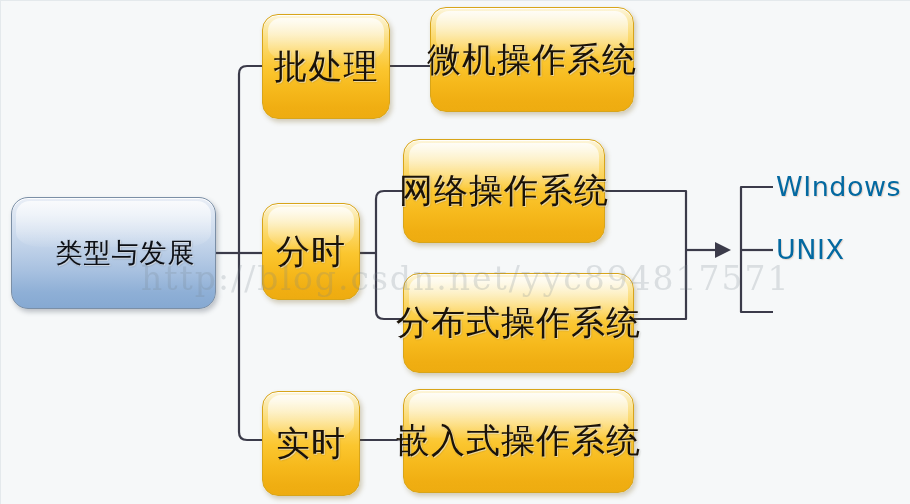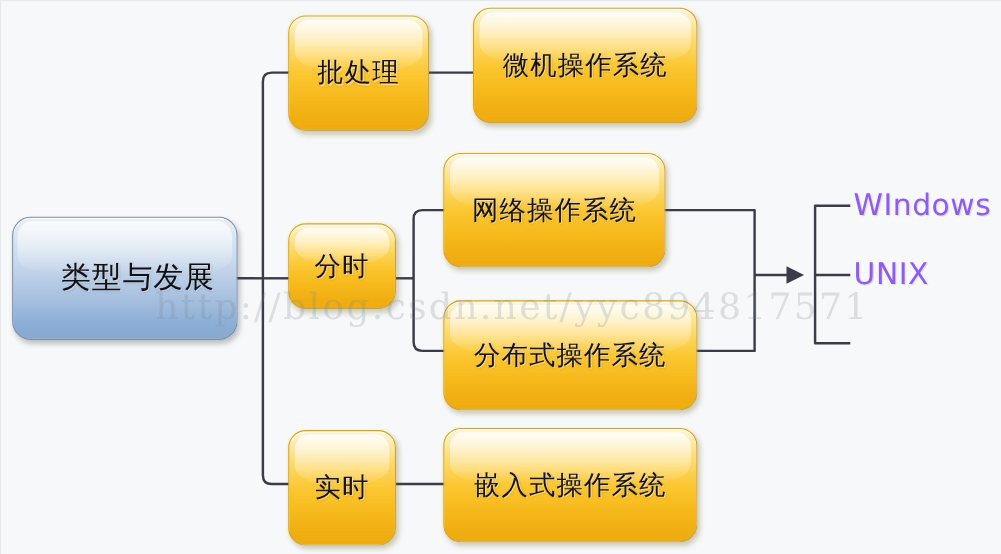--- a/index.html
+++ b/index.html
@@ -118,29 +118,29 @@
        1px 1px 2px rgba(0,0,0,0.22);
   }
   .node-blue .node-label {
     color: #0d1016;
     text-shadow:
        1px 1px 0 rgba(255,255,255,0.5),
        1px 1px 2px rgba(0,0,0,0.25);
   }
 
   .fs-big  { font-size: 27px; font-weight: 500; letter-spacing: 1px; }
-  .fs-med  { font-size: 24px; font-weight: 500; letter-spacing: 1px; text-align: center; }
+  .fs-med  { font-size: 34px; font-weight: 500; letter-spacing: 1px; text-align: center; }
 
   
   .leaf {
     position: absolute;
     z-index: 12;
     font-family: "DejaVu Sans", "Liberation Sans", sans-serif;
     font-size: 27px;
-    color: #8b5cf6;
+    color: #0369a1;
     white-space: nowrap;
     letter-spacing: 0.5px;
     text-shadow: 1px 1px 1px rgba(180,110,70,0.25);
   }
 </style>
 </head>
 <body>
 
 <div id="canvas">
 
@@ -178,21 +178,21 @@
   </div>
 
   <div class="node node-orange" style="left:261px; top:13px; width:128px; height:105px;">
     <span class="node-label fs-med">批处理</span>
   </div>
 
   <div class="node node-orange" style="left:429px; top:6px; width:204px; height:105px;">
     <span class="node-label fs-med">微机操作系统</span>
   </div>
 
-  <div class="node node-orange" style="left:261px; top:202px; width:98px; height:78px;">
+  <div class="node node-orange" style="left:261px; top:202px; width:98px; height:97px;">
     <span class="node-label fs-med">分时</span>
   </div>
 
   <div class="node node-orange" style="left:402px; top:138px; width:202px; height:104px;">
     <span class="node-label fs-med">网络操作系统</span>
   </div>
 
   <div class="node node-orange" style="left:402px; top:272px; width:231px; height:100px;">
     <span class="node-label fs-med">分布式操作系统</span>
   </div>

